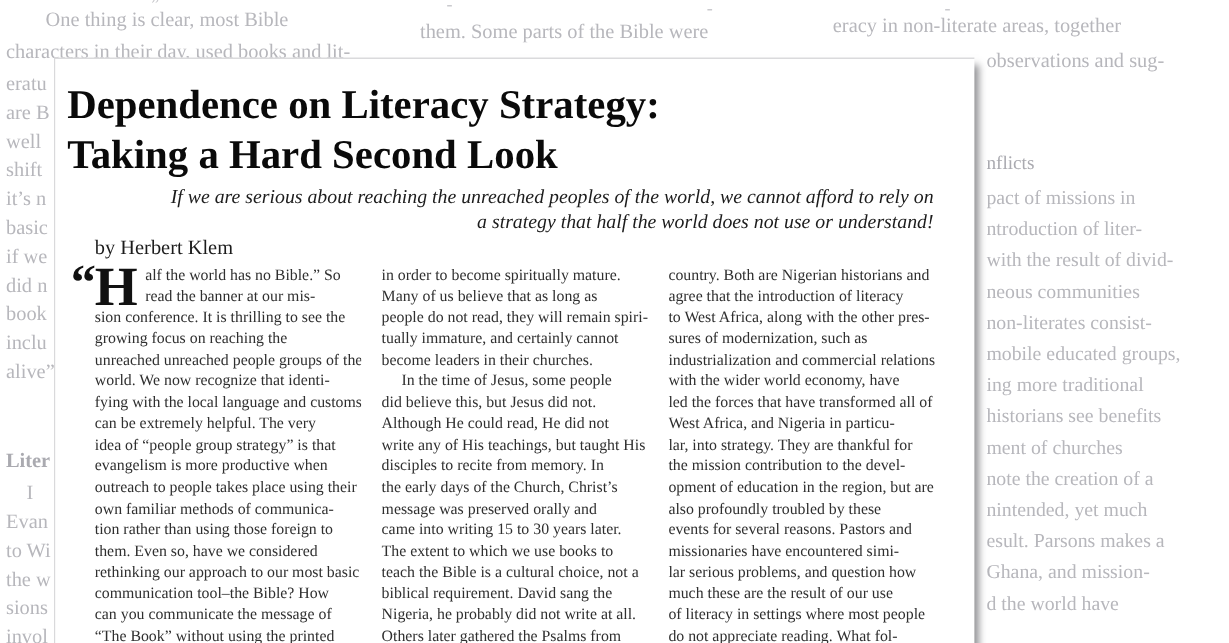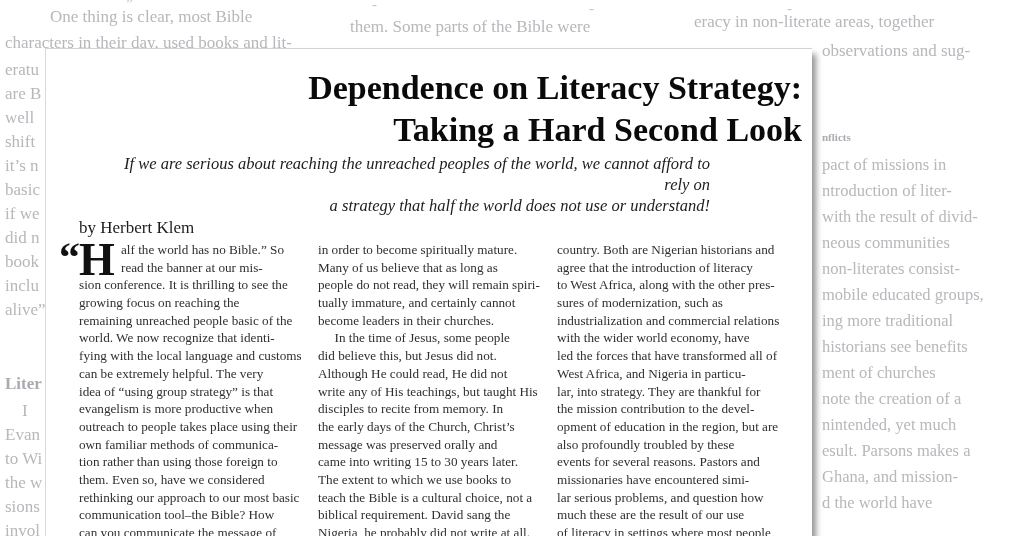--- a/index.html
+++ b/index.html
@@ -2,47 +2,47 @@
 <html><head>
 <meta charset="utf-8">
 <style>
   html,body{margin:0;padding:0;background:#ffffff;}
   .screen{position:relative;width:1024px;height:536px;overflow:hidden;background:#ffffff;
           font-family:"Liberation Serif","DejaVu Serif",serif;}
 
   
   .bg{position:absolute;inset:0;color:#b7b7bc;}
   .bgline{position:absolute;white-space:nowrap;font-size:17px;line-height:22px;}
-  .bg-tl1{left:38px;top:6px;margin-left:12px;}
+  .bg-tl1{left:38px;top:6px;}
   .bg-tl2{left:5px;top:32px;}
   .bg-tm{left:350px;top:16px;text-align:right;}
   .bg-tr1{left:694px;top:11px;}
   .bg-tr2{left:822px;top:40px;}
   .frag-col{position:absolute;overflow:hidden;}
   .bg-left-frags{left:5px;top:58px;width:50px;}
   .bg-left-frags .ln{height:24px;line-height:24px;font-size:17px;white-space:nowrap;}
   .bg-left-head{left:5px;top:373px;font-weight:bold;color:#aaaab0;}
   .bg-left-lower{left:5px;top:399px;width:50px;}
   .bg-left-lower .ln{height:24px;line-height:24px;font-size:17px;white-space:nowrap;}
-  .bg-right-head{left:822px;top:126px;font-weight:bold;color:#aaaab0;font-size:11px;}
+  .bg-right-head{left:822px;top:126px;font-weight:normal;color:#aaaab0;font-size:16px;}
   .bg-right-frags{left:822px;top:152px;width:202px;}
   .bg-right-frags .ln{height:26px;line-height:26px;font-size:16.5px;white-space:nowrap;overflow:hidden;}
   .art{position:absolute;font-size:15px;color:#c6c6ca;}
   .art0{left:126px;top:-4px;}
   .art1{left:372px;top:-4px;}
   .art2{left:589px;top:0px;}
   .art3{left:787px;top:0px;}
 
   
   .page{position:absolute;left:45px;top:48px;width:766px;height:600px;background:#ffffff;
         border-top:1px solid #d2d2d4;border-left:1px solid #d9d9db;
         box-shadow:7px 3px 6px -3px rgba(75,75,80,0.6);color:#2f2f2f;}
-  .title{margin:18px 10px 0 10px;text-align:right;font-weight:bold;color:#0a0a0a;
+  .title{margin:18px 10px 0 10px;text-align:left;font-weight:bold;color:#0a0a0a;
          font-size:34px;line-height:42px;}
-  .subtitle{margin-top:2px;padding:0 102px 0 60px;text-align:right;font-style:italic;
+  .subtitle{margin-top:2px;padding:0 34px 0 60px;text-align:right;font-style:italic;
             font-size:16.5px;line-height:21px;color:#1c1c1c;}
   .byline{margin:2px 0 0 33px;font-size:17px;color:#1c1c1c;font-family:Liberation Serif, serif;}
   .cols{display:flex;gap:17px;margin:3px 0 0 33px;width:700px;}
   .col{position:relative;width:222px;font-size:13.2px;}
   .col .ln{height:17.7px;line-height:17.7px;white-space:pre;overflow:hidden;}
   .bigquote{position:absolute;left:-20px;top:-8px;font-size:42px;font-weight:bold;color:#111;}
   .dropcap{float:left;width:42px;height:35px;font-size:46px;line-height:38px;
            font-weight:bold;color:#111;}
 </style>
 </head>
@@ -117,25 +117,25 @@
 
     <div class="cols">
       <div class="col">
         <span class="bigquote">“</span>
         <span class="dropcap">H</span>
         <div>
             <div class="ln">alf the world has no Bible.” So</div>
             <div class="ln">read the banner at our mis-</div>
             <div class="ln">sion conference. It is thrilling to see the</div>
             <div class="ln">growing focus on reaching the</div>
-            <div class="ln">remaining unreached people basic of the</div>
+            <div class="ln">unreached unreached people groups of the</div>
             <div class="ln">world. We now recognize that identi-</div>
             <div class="ln">fying with the local language and customs</div>
             <div class="ln">can be extremely helpful. The very</div>
-            <div class="ln">idea of “using group strategy” is that</div>
+            <div class="ln">idea of “people group strategy” is that</div>
             <div class="ln">evangelism is more productive when</div>
             <div class="ln">outreach to people takes place using their</div>
             <div class="ln">own familiar methods of communica-</div>
             <div class="ln">tion rather than using those foreign to</div>
             <div class="ln">them. Even so, have we considered</div>
             <div class="ln">rethinking our approach to our most basic</div>
             <div class="ln">communication tool–the Bible? How</div>
             <div class="ln">can you communicate the message of</div>
             <div class="ln">“The Book” without using the printed</div>
           </div>

